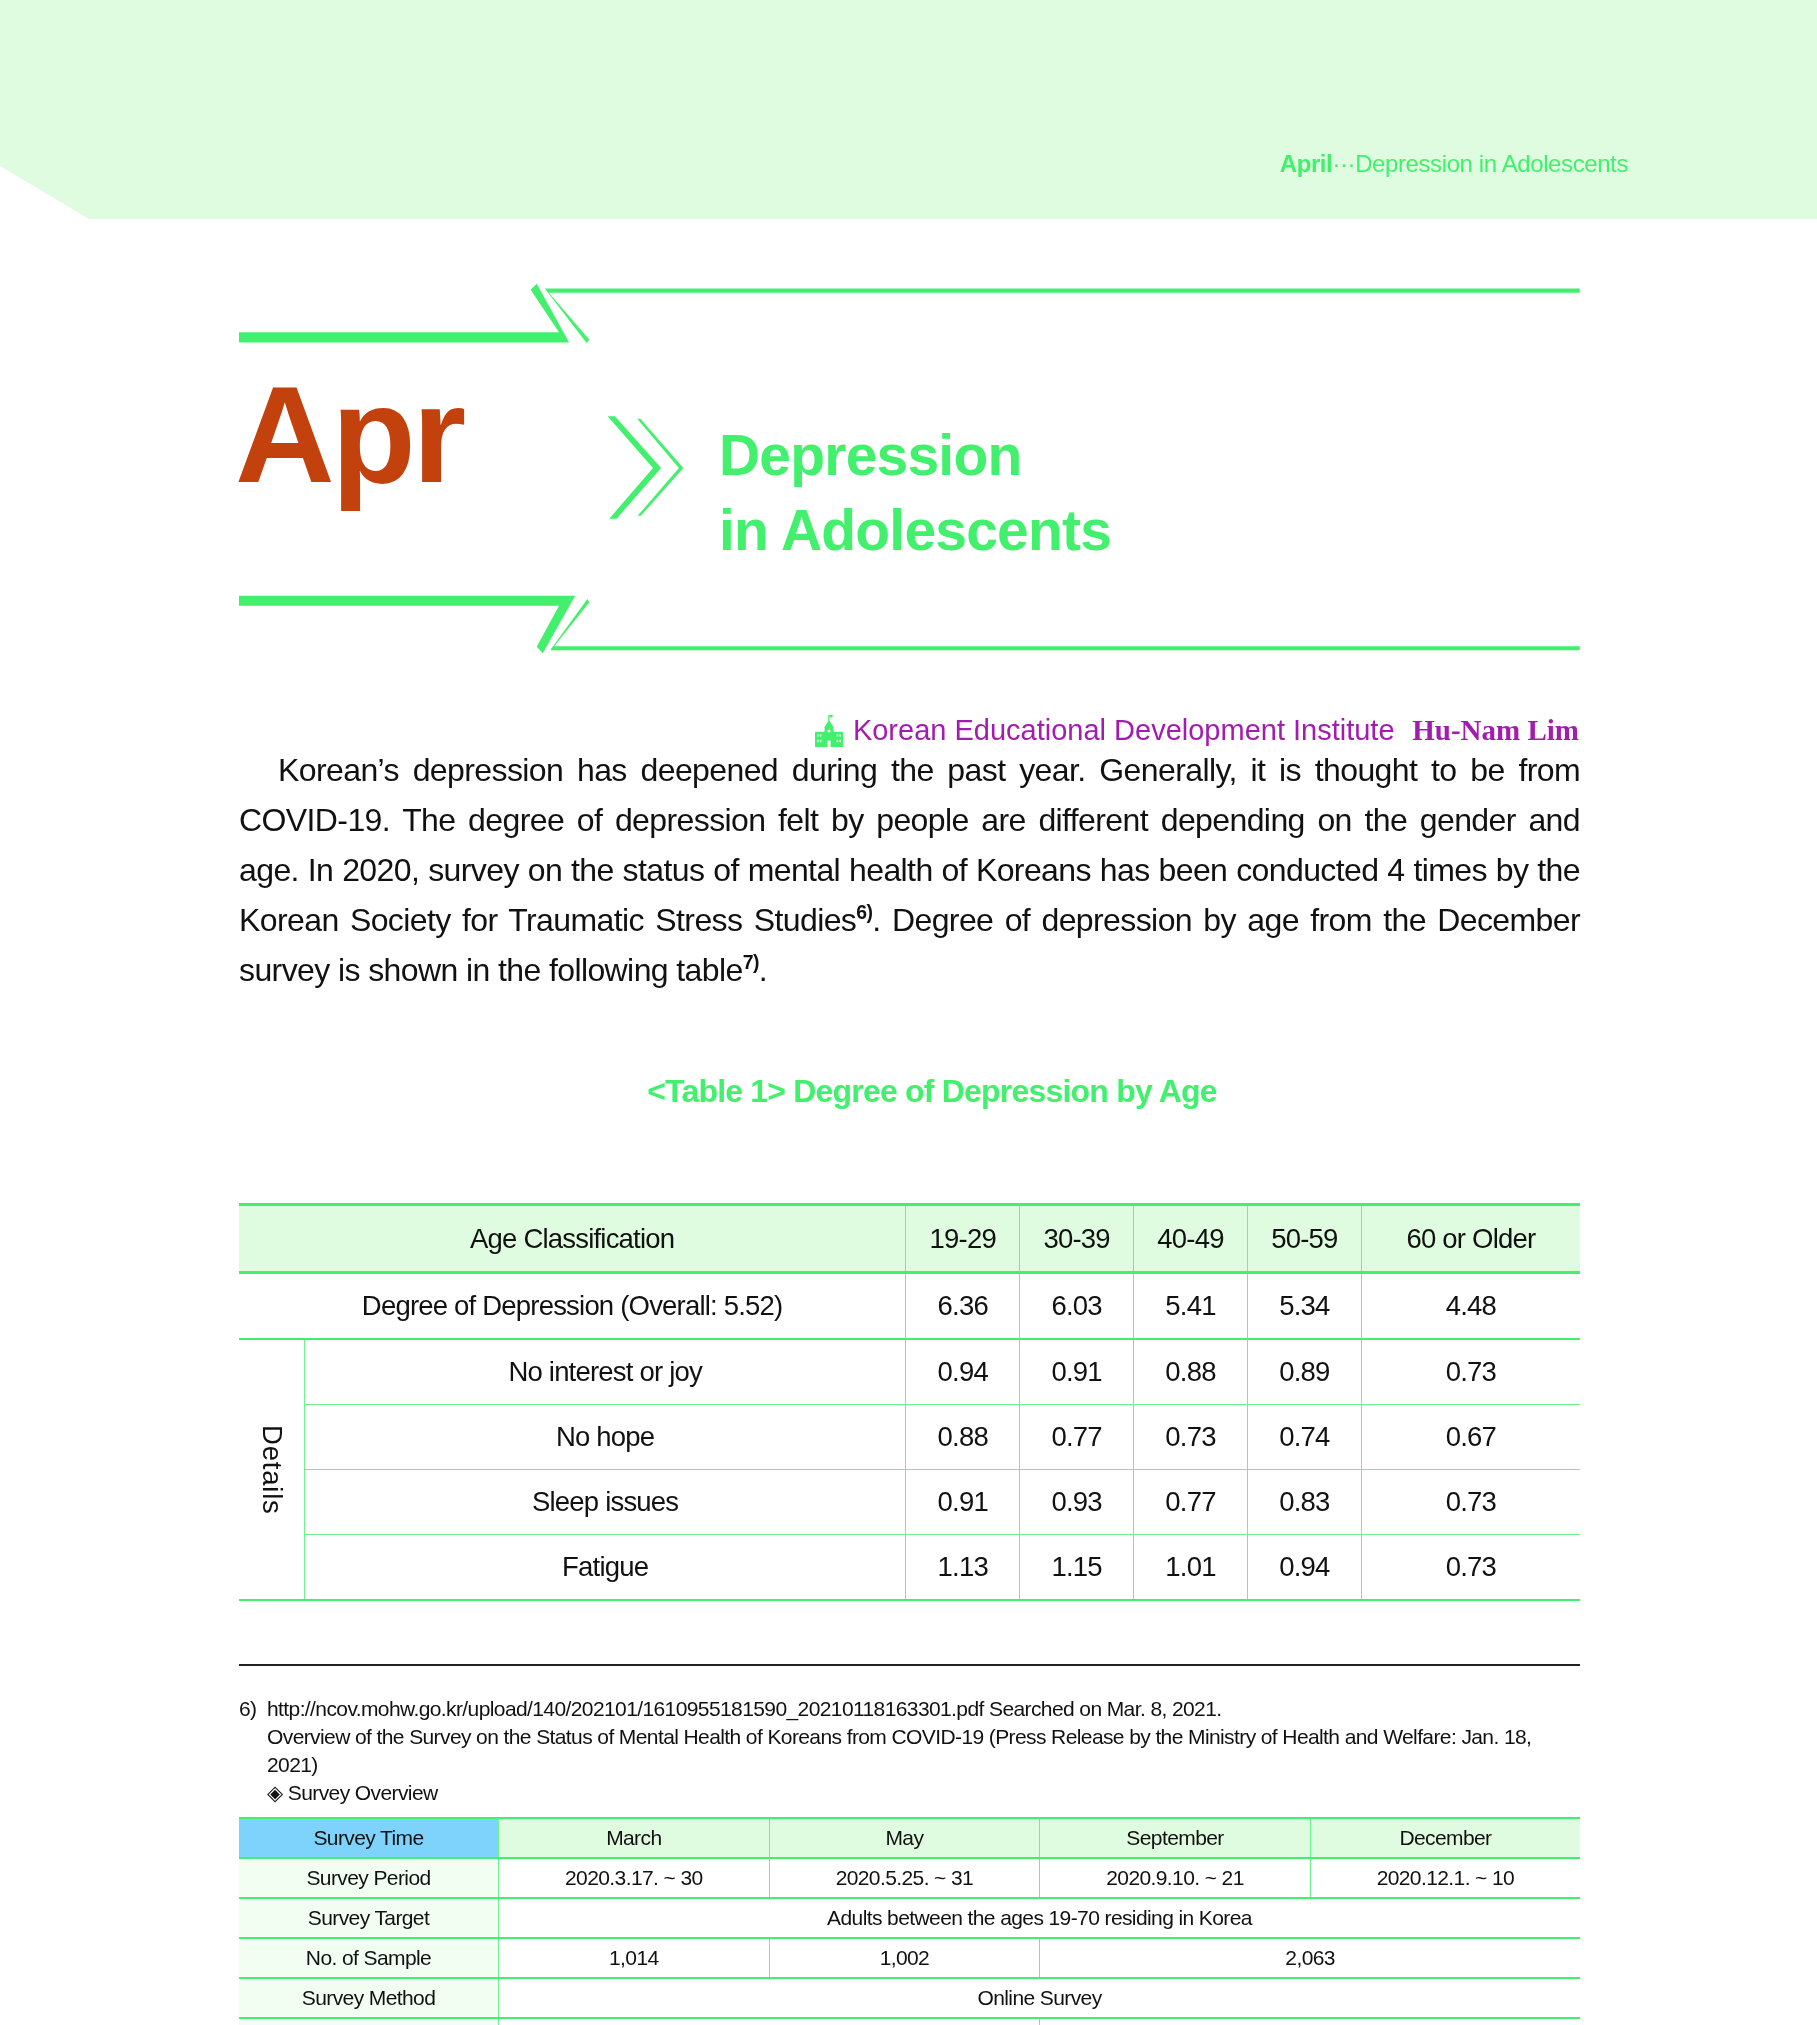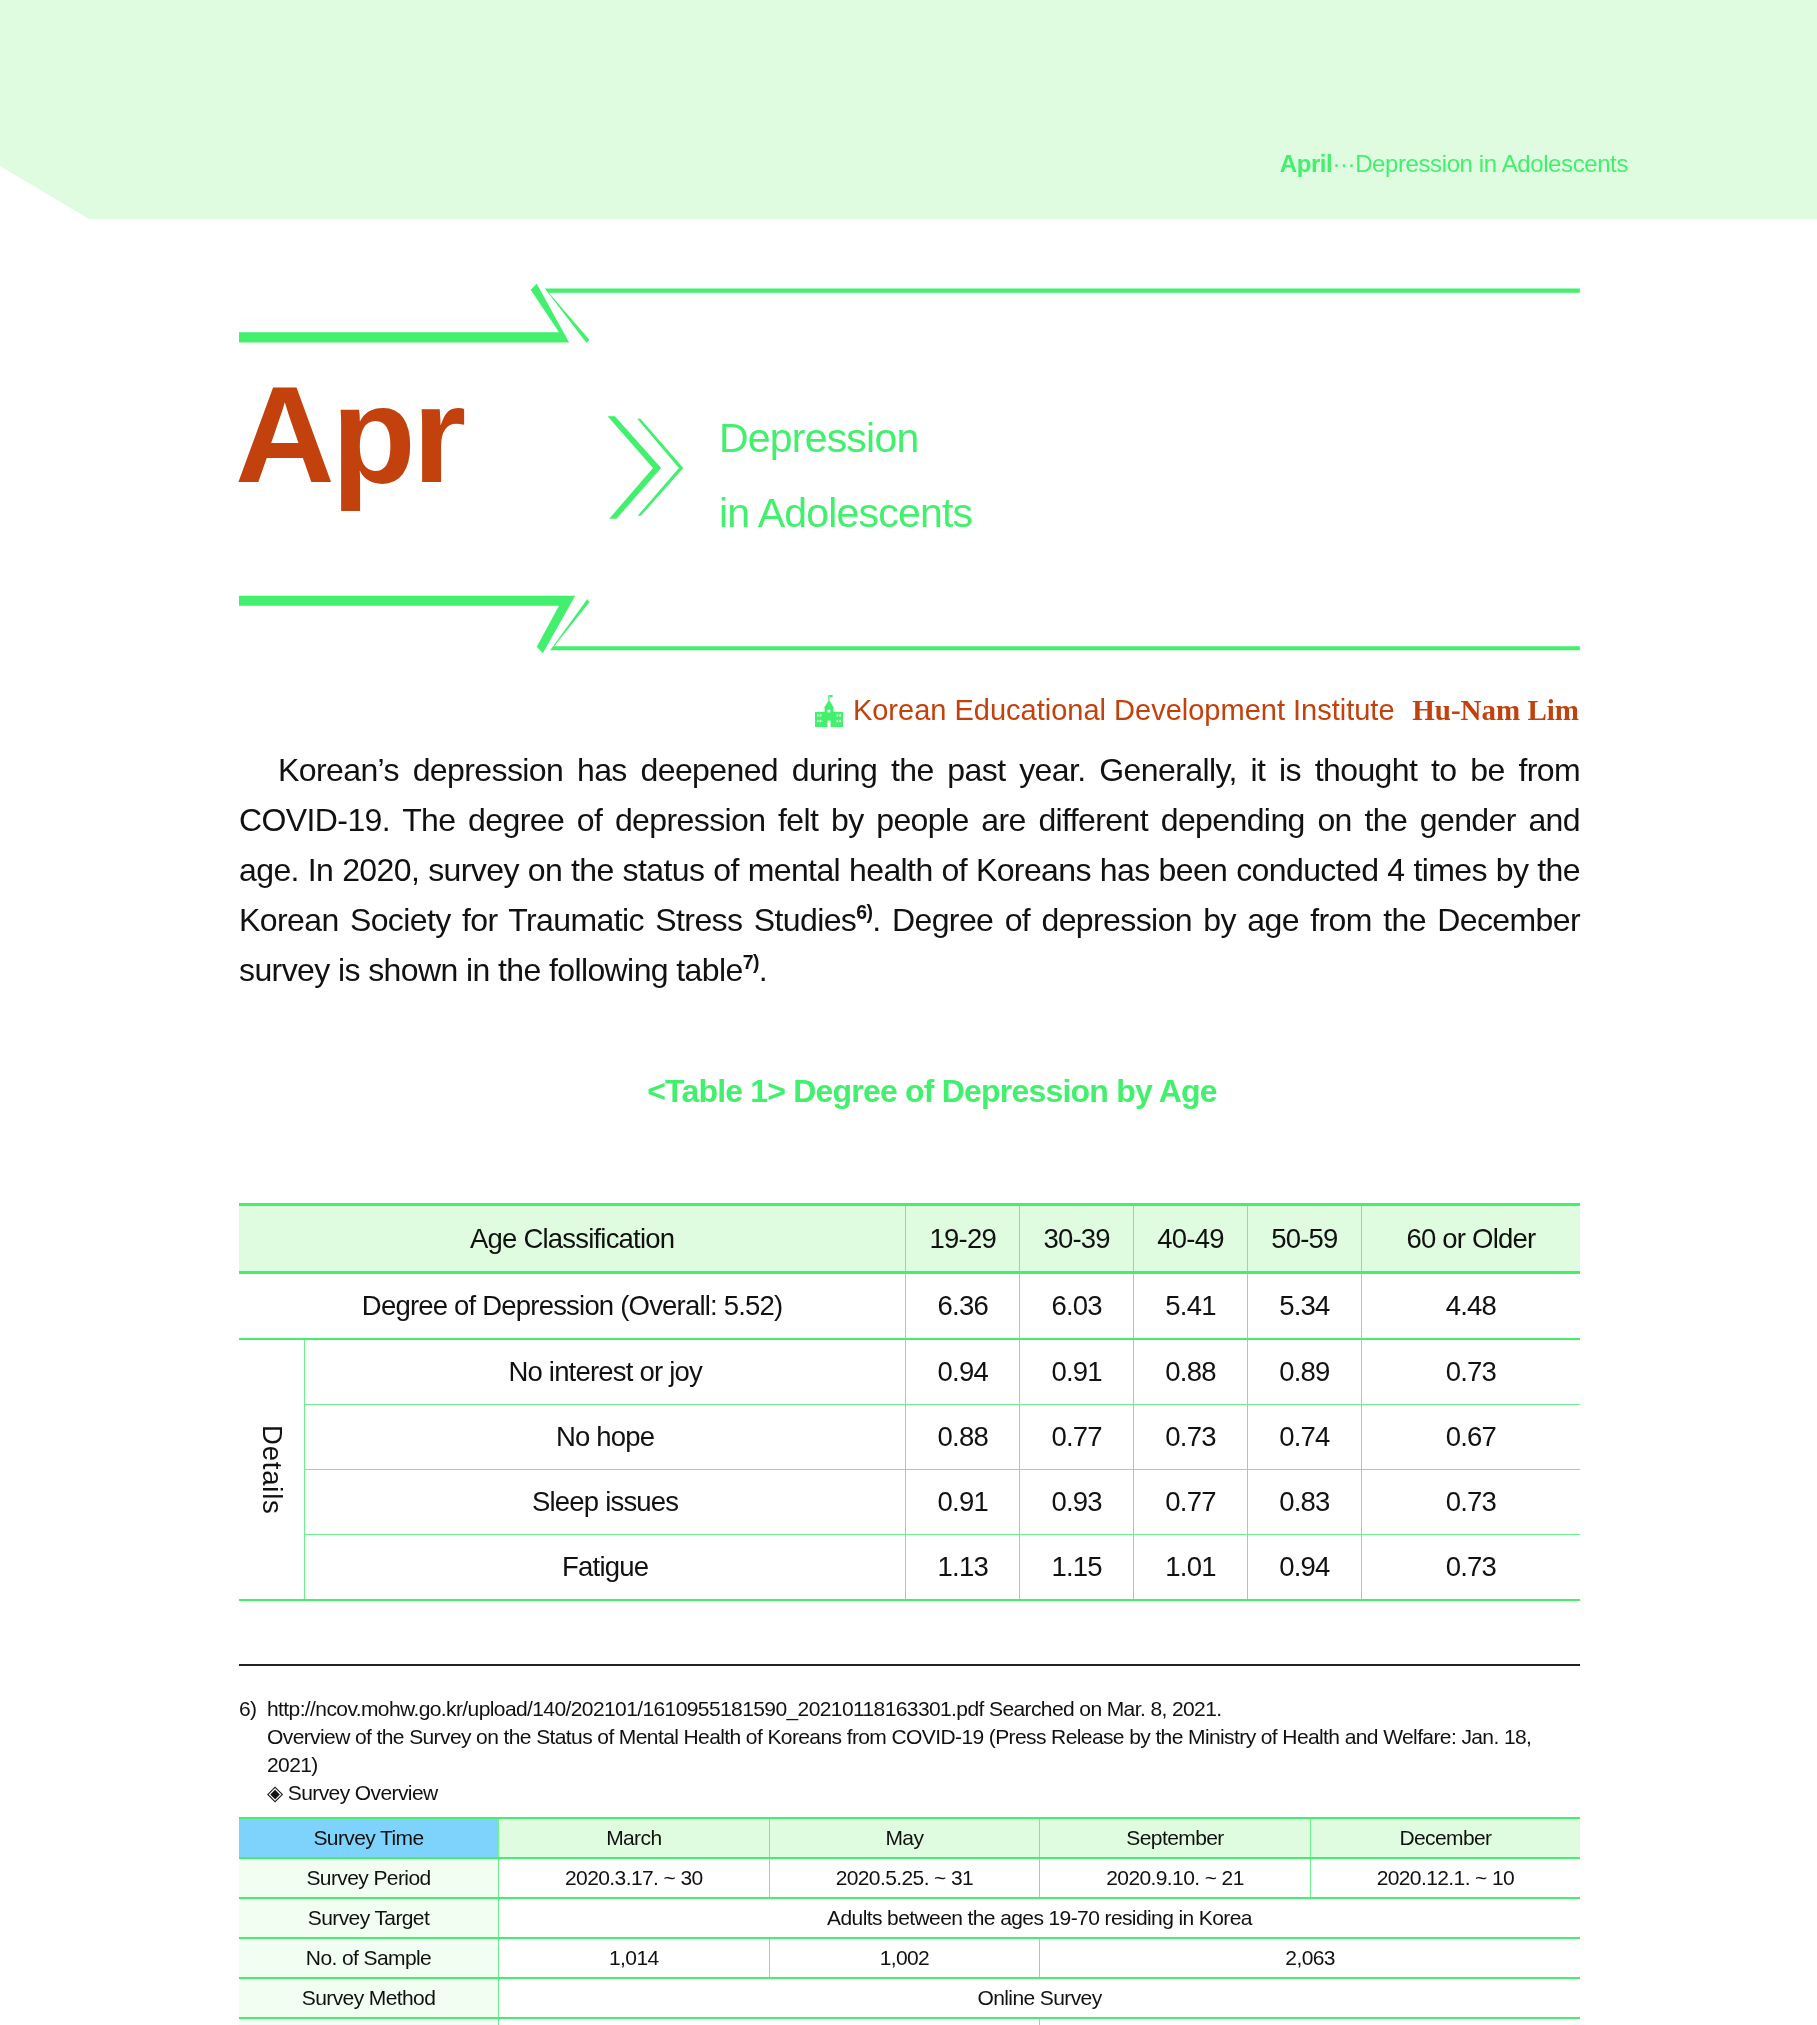--- a/index.html
+++ b/index.html
@@ -19,27 +19,27 @@
       font-size: 24px; color: #42f06e; letter-spacing: -0.4px;
     }
     .running-head .rh-strong { font-weight: bold; }
     .deco { position: absolute; left: 0; top: 0; }
     .big-apr {
       position: absolute; left: 235px; top: 365px;
       font-size: 138px; font-weight: bold; color: #c2410c; letter-spacing: -3.2px;
       line-height: 1;
     }
     .title-block {
-      position: absolute; left: 719px; top: 401px;
-      font-size: 41px; font-weight: normal; color: #42f06e; line-height: 75px;
+      position: absolute; left: 719px; top: 418px;
+      font-size: 57px; font-weight: bold; color: #42f06e; line-height: 75px;
       letter-spacing: -0.8px;
     }
     .byline {
-      position: absolute; right: 239px; top: 694px;
-      font-size: 29px; color: #c2410c; display: flex; align-items: center; gap: 9.7px;
+      position: absolute; right: 239px; top: 714px;
+      font-size: 29px; color: #a21caf; display: flex; align-items: center; gap: 9.7px;
     }
     .byline .author { font-weight: bold; margin-left: 8px; font-family: Liberation Serif, serif; }
     .body-text {
       position: absolute; left: 239px; top: 745px; width: 1341px;
       font-size: 32px; line-height: 50px; text-align: justify;
       letter-spacing: -0.6px;
     }
     .body-text p { margin: 0; text-indent: 39px; }
     .body-text sup { font-size: 19.4px; font-weight: bold; line-height: 0; }
     .table-caption {

